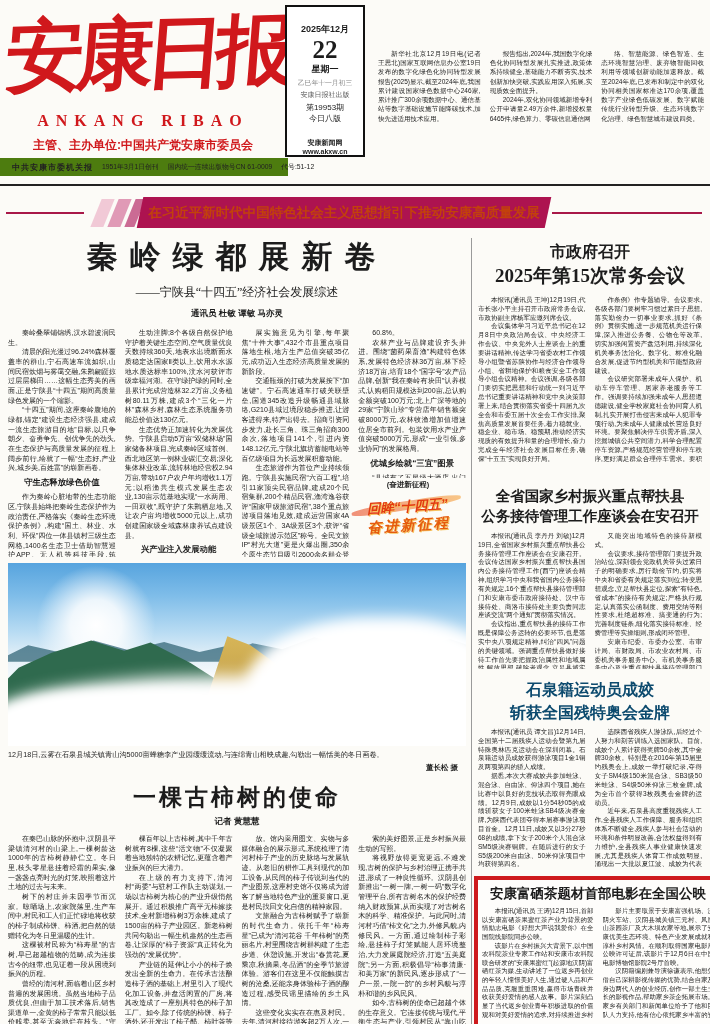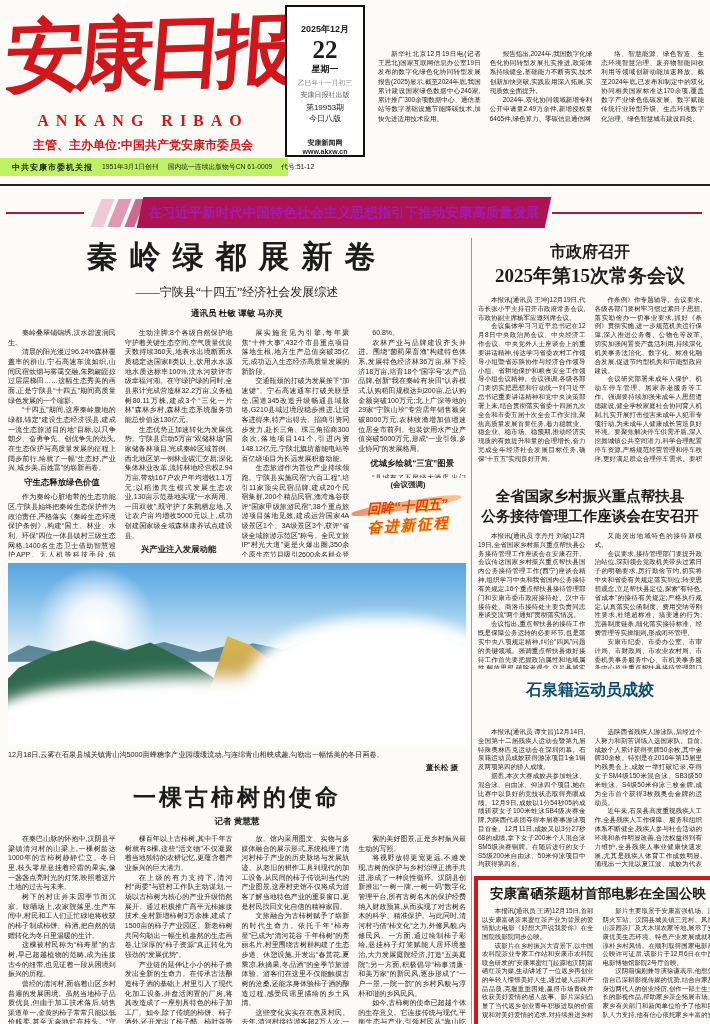--- a/index.html
+++ b/index.html
@@ -8,21 +8,21 @@
   
   .mast-title{position:absolute;left:6px;top:0px;width:274px;height:112px;
       font-family:"Liberation Serif","DejaVu Serif",serif;font-weight:bold;
       font-size:78px;line-height:108px;color:#d0181c;letter-spacing:-8px;
       transform:skewX(-6deg) rotate(-1.5deg);white-space:nowrap;}
   .mast-latin{position:absolute;left:10px;top:112px;width:266px;text-align:center;
       font-family:"Liberation Serif",serif;font-weight:bold;font-size:16px;
       letter-spacing:7px;color:#d0181c;}
   .mast-sup{position:absolute;left:10px;top:137px;width:266px;text-align:center;
       font-size:12px;font-weight:bold;color:#d0181c;}
-  .org-strip{position:absolute;left:0;top:158px;width:276px;height:18px;background:#bef264;
+  .org-strip{position:absolute;left:0;top:158px;width:276px;height:18px;background:#4d7c0f;
       display:flex;align-items:center;gap:9px;padding-left:12px;font-size:6.8px;color:#222;white-space:nowrap;}
   .org-strip .b1{font-weight:bold;font-size:8px;letter-spacing:1px;}
   
   .datebox{position:absolute;left:285px;top:5px;width:80px;height:152px;border:2px solid #111;
       background:#fff;text-align:center;padding-top:16px;box-sizing:border-box;}
   .db-ym{font-size:9px;font-weight:bold;}
   .db-day{font-size:25px;font-weight:bold;line-height:27px;font-family:"Liberation Serif",serif;}
   .db-week{font-size:9px;font-weight:bold;margin-bottom:2px;}
   .db-lunar{font-size:6.8px;color:#8a8a8a;margin-bottom:2px;}
   .db-pub{font-size:7px;color:#555;margin-bottom:2px;}
@@ -37,21 +37,21 @@
   
   .banner-line{position:absolute;top:212px;height:2px;background:#a81848;}
   .bl-l{left:6px;width:78px;} .bl-r{left:552px;width:150px;}
   .bp{position:absolute;top:199px;height:28px;transform:skewX(-22deg);}
   .bp1{left:96px;width:13px;background:#f1c9d6;}
   .bp2{left:113px;width:13px;background:#e09ab6;}
   .bp3{left:130px;width:10px;background:#cb6b94;}
   .banner-box{position:absolute;left:140px;top:197px;width:408px;height:31px;background:#ad1350;
       transform:skewX(-12deg);}
   .banner-text{position:absolute;left:140px;top:197px;width:408px;height:31px;line-height:31px;
-      text-align:center;color:#a21caf;font-size:13.5px;font-weight:bold;white-space:nowrap;}
+      text-align:center;color:#c2410c;font-size:13.5px;font-weight:bold;white-space:nowrap;}
   
   .lead-hl{position:absolute;left:8px;top:236px;width:458px;text-align:center;
       font-family:"Liberation Serif",serif;font-weight:900;font-size:31px;letter-spacing:12px;white-space:nowrap;}
   .lead-sub{position:absolute;left:8px;top:284px;width:458px;text-align:center;
       font-family:"Liberation Serif",serif;font-size:12px;}
   .lead-by{position:absolute;left:8px;top:308px;width:458px;text-align:center;font-size:8.5px;font-weight:bold;}
   .lead-cols{position:absolute;left:8px;top:328px;width:458px;height:229px;font-size:7px;line-height:1.38;}
   
   .cols{display:flex;gap:9px;}
   .cols .ncol{flex:1;overflow:hidden;height:100%;text-align:justify;}
@@ -188,21 +188,21 @@
       <div class="ncol">
         <p>60.8%。</p>
         <p>农林产业与品牌建设齐头并进。围绕“菌药果畜渔”构建特色体系,发展特色经济林36万亩,林下经济18万亩,培育18个“国字号”农产品品牌,创新“我在秦岭有块田”认养模式,认购稻田规模达到200亩,总认购金额突破100万元;北上广深等地的29家“宁陕山珍”专营店年销售额突破8000万元,农林牧渔增加值增速位居全市前列。包装饮用水产业产值突破5000万元,形成“一业引领,多业协同”的发展格局。</p>
         <div class="crosshead">优城乡绘就“三宜”图景</div>
         <p>“县城有了五星级大酒店,出门能遇绿道,冬天还有集中供暖,日子越来越舒心!”宁陕县城关镇长安社区居民郑稻军,见证着家乡的华丽转身。</p>
         <p>五年来,宁陕县统筹推进城乡发展,精雕细琢“宜居、宜业、宜游”县城,用心勾勒和美乡村图景。</p>
       </div>
     </div>
 
   <div class="jumpbadge">
-    <div class="jump-line">(会议强调)</div>
+    <div class="jump-line">(奋进新征程)</div>
     <div class="badge">
       <div class="badge-l1">回眸“十四五”</div>
       <div class="badge-l2">奋进新征程</div>
     </div>
   </div>
 
   <div class="photo">
     <div class="ph-sun"></div>
     <div class="ph-far"></div>
     <div class="ph-far2"></div>
@@ -268,20 +268,21 @@
       </div>
       <div class="ncol">
         <p>又能突出地域特色的接待新模式。</p>
         <p>会议要求,接待管理部门要提升政治站位,深刻领会党政机关带头过紧日子的明确要求,厉行勤俭节约,切实将中央和省委有关规定落实到位;转变思想观念,立足帮扶县定位,探索“有特色,省成本”的接待有关规定;严格执行规定,认真落实公函制度、费用交纳等刚性要求,杜绝超标准、搞变通的行为;完善制度链条,细化落实接待标准、经费管理等实操细则,形成闭环管理。</p>
         <p>安康市纪委、市委办公室、市审计局、市财政局、市农业农村局、市委机关事务服务中心、市机关事务服务中心及非重点帮扶县接待管理部门负责同志参加或列席会议。</p>
       </div>
     </div>
 
   <div class="sport-h">
     <div>石泉籍运动员成姣</div>
+    <div>斩获全国残特奥会金牌</div>
   </div>
   <div class="cols sport-cols">
       <div class="ncol">
         <p>本报讯(通讯员 谭文昌)12月14日,全国第十二届残疾人运动会暨第九届特殊奥林匹克运动会在深圳闭幕。石泉籍运动员成姣获得游泳项目1金1铜及两项第四的骄人成绩。</p>
         <p>据悉,本次大赛成姣共参加蛙泳、混合泳、自由泳、仰泳四个项目,她在比赛中以良好的竞技状态取得亮眼成绩。12月9日,成姣以1分54秒05的成绩斩获女子100米蛙泳SB4级决赛金牌,为陕西代表团夺得本届赛事游泳项目首金。12月11日,成姣又以3分27秒68的成绩,拿下女子200米个人混合泳SM5级决赛铜牌。在随后进行的女子S5级200米自由泳、50米仰泳项目中均获得第四名。</p>
       </div>
       <div class="ncol">
         <p>选陕西省残疾人游泳队,后经过个人努力和刻苦训练入选国家队。目前,成姣个人累计获得奖牌50余枚,其中金牌30余枚。特别是在2016年第15届里约残奥会上,成姣一举打破纪录,夺得女子SM4级150米混合泳、SB3级50米蛙泳、S4级50米仰泳三枚金牌,成为全市首个获得3枚残奥会金牌的运动员。</p>
         <p>近年来,石泉县高度重视残疾人工作,全县残疾人工作保障、服务和组织体系不断健全,残疾人参与社会活动的环境和条件明显改善,合法权益得到有力维护,全县残疾人事业健康快速发展,尤其是残疾人体育工作成效明显,涌现出一大批以夏江波、成姣为代表的石泉籍优秀运动员,先后在残奥会、全国残疾人运动会等大型综合运动会中崭露头角,屡获佳绩,展现了石泉健儿的良好风采。</p>
       </div>

